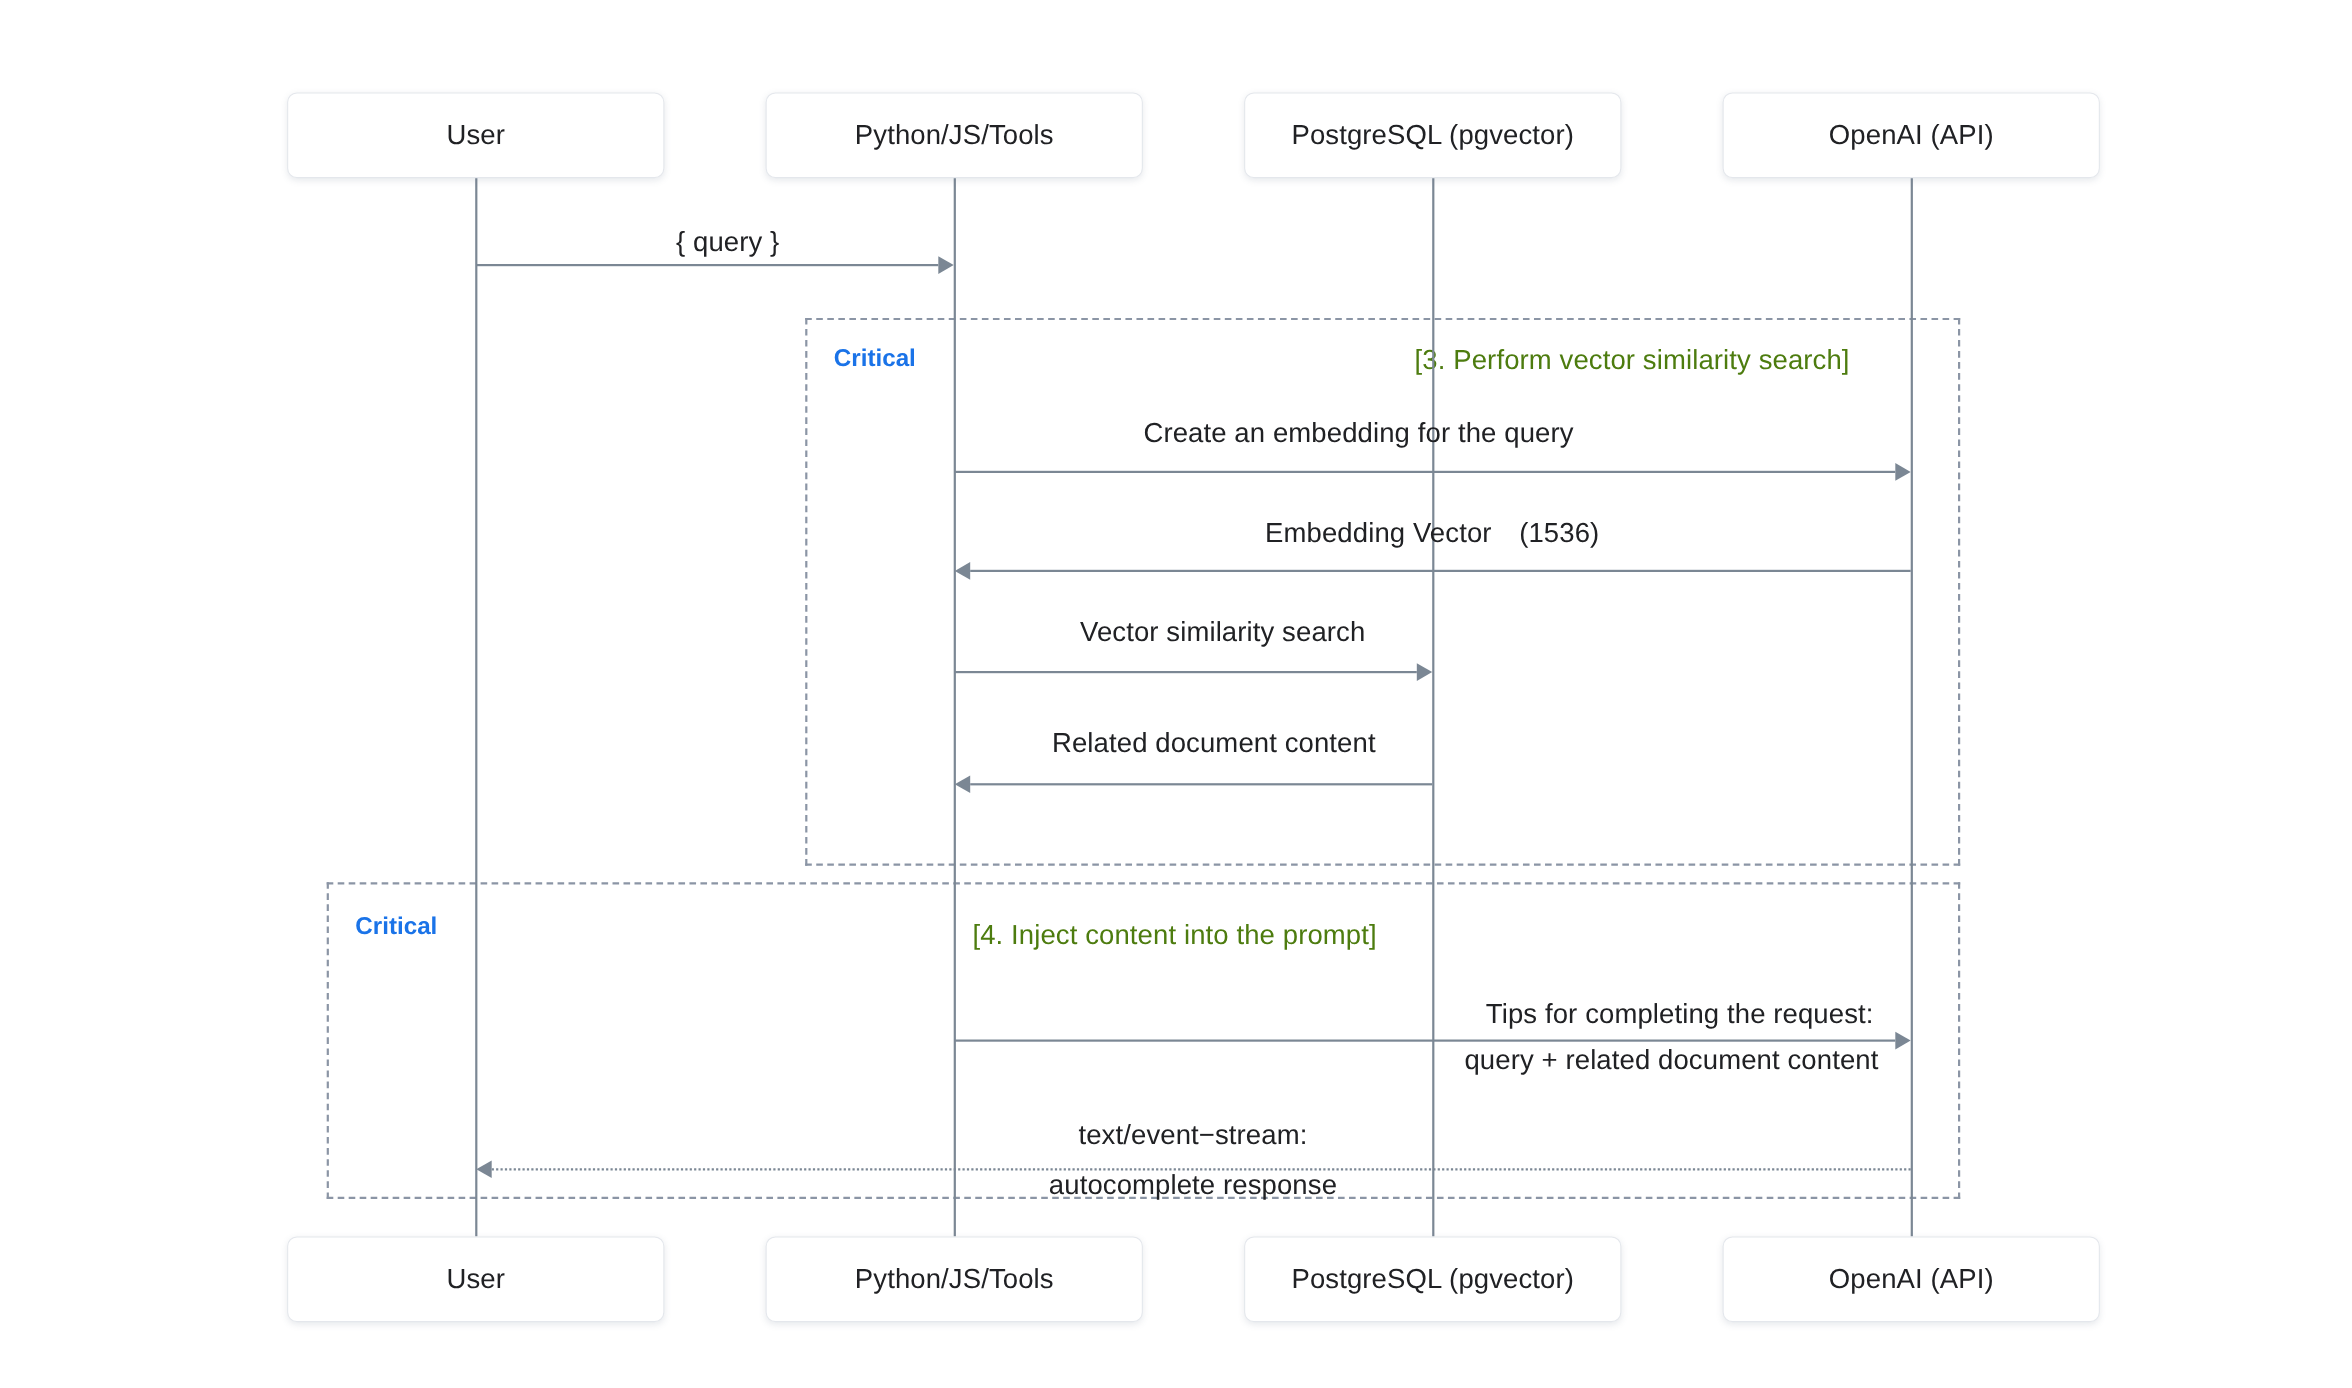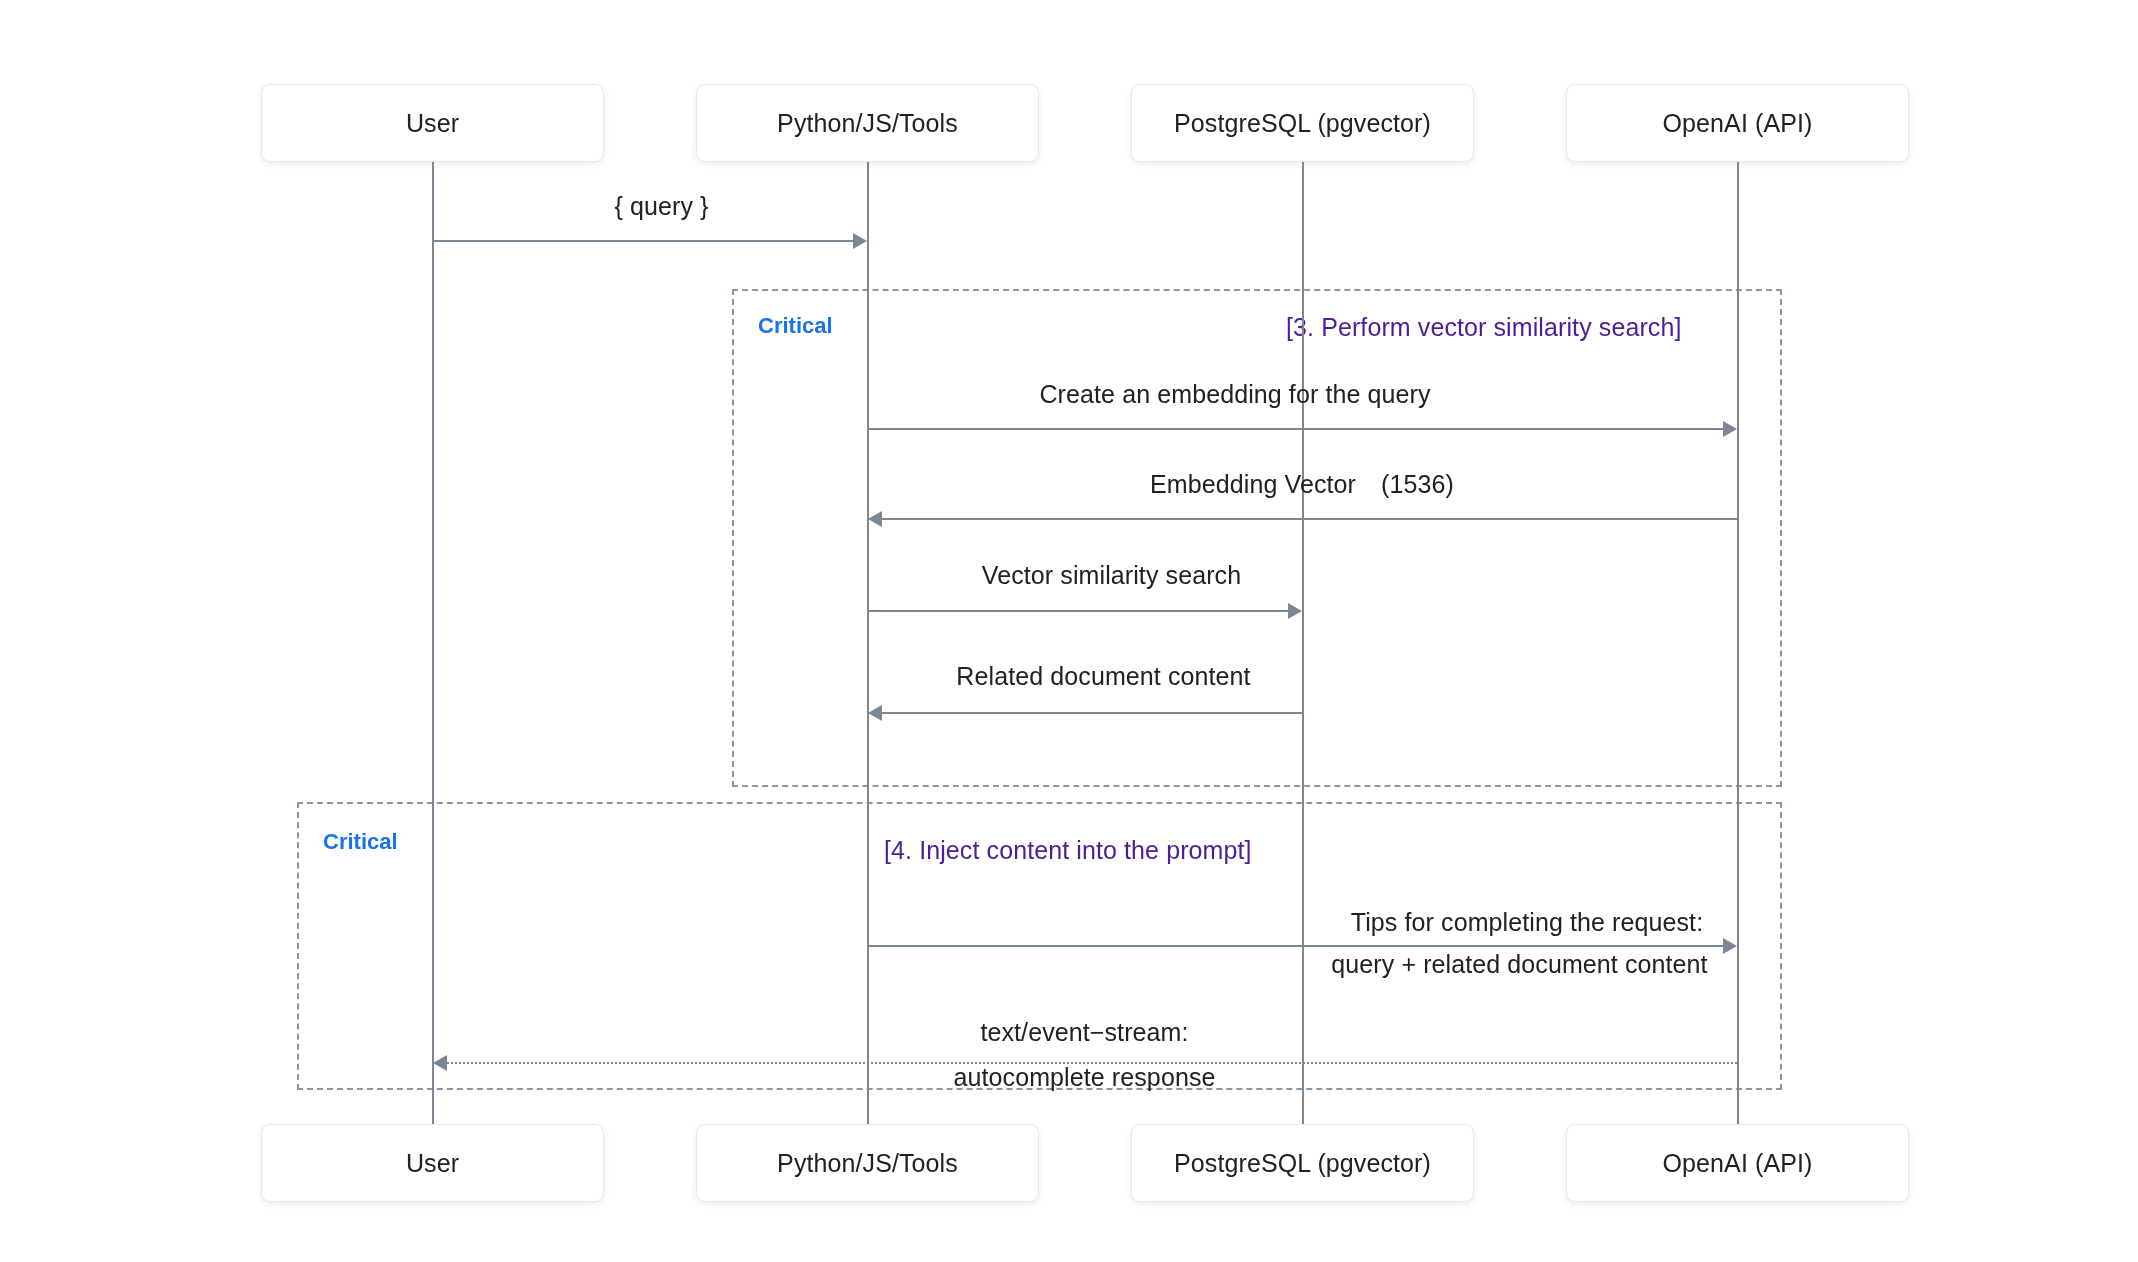--- a/index.html
+++ b/index.html
@@ -70,21 +70,21 @@
   .frag-tag {
     position: absolute;
     font-size: 22px;
     font-weight: bold;
     color: #1a73e8;
     white-space: nowrap;
   }
   .frag-title {
     position: absolute;
     font-size: 25px;
-    color: #4c1d95;
+    color: #4d7c0f;
     white-space: nowrap;
     letter-spacing: 0.1px;
   }
 </style>
 </head>
 <body>
 
 <div id="diagram">
 
   <div class="frag-box" style="left:732px; top:289px; width:1050px; height:498px;"></div>
@@ -106,21 +106,21 @@
   <div class="participant-box" style="left:696px; top:84px; width:343px;">
     <span class="participant-label">Python/JS/Tools</span>
   </div>
   <div class="participant-box" style="left:1131px; top:84px; width:343px;">
     <span class="participant-label">PostgreSQL (pgvector)</span>
   </div>
   <div class="participant-box" style="left:1566px; top:84px; width:343px;">
     <span class="participant-label">OpenAI (API)</span>
   </div>
 
-  <div class="msg-label" style="left:432px; top:192px; width:459px;">{ query }</div>
+  <div class="msg-label" style="left:432px; top:206px; width:459px;">{ query }</div>
   <div class="msg-line" style="left:433px; top:240px; width:420px;"></div>
   <div class="arrow-head right" style="left:853px; top:233px;"></div>
 
   <div class="msg-label" style="left:867px; top:380px; width:736px;">Create an embedding for the query</div>
   <div class="msg-line" style="left:868px; top:428px; width:855px;"></div>
   <div class="arrow-head right" style="left:1723px; top:421px;"></div>
 
   <div class="msg-label" style="left:867px; top:468px; width:870px;">Embedding Vector　(1536)</div>
   <div class="msg-line" style="left:882px; top:518px; width:855px;"></div>
   <div class="arrow-head left" style="left:868px; top:511px;"></div>

